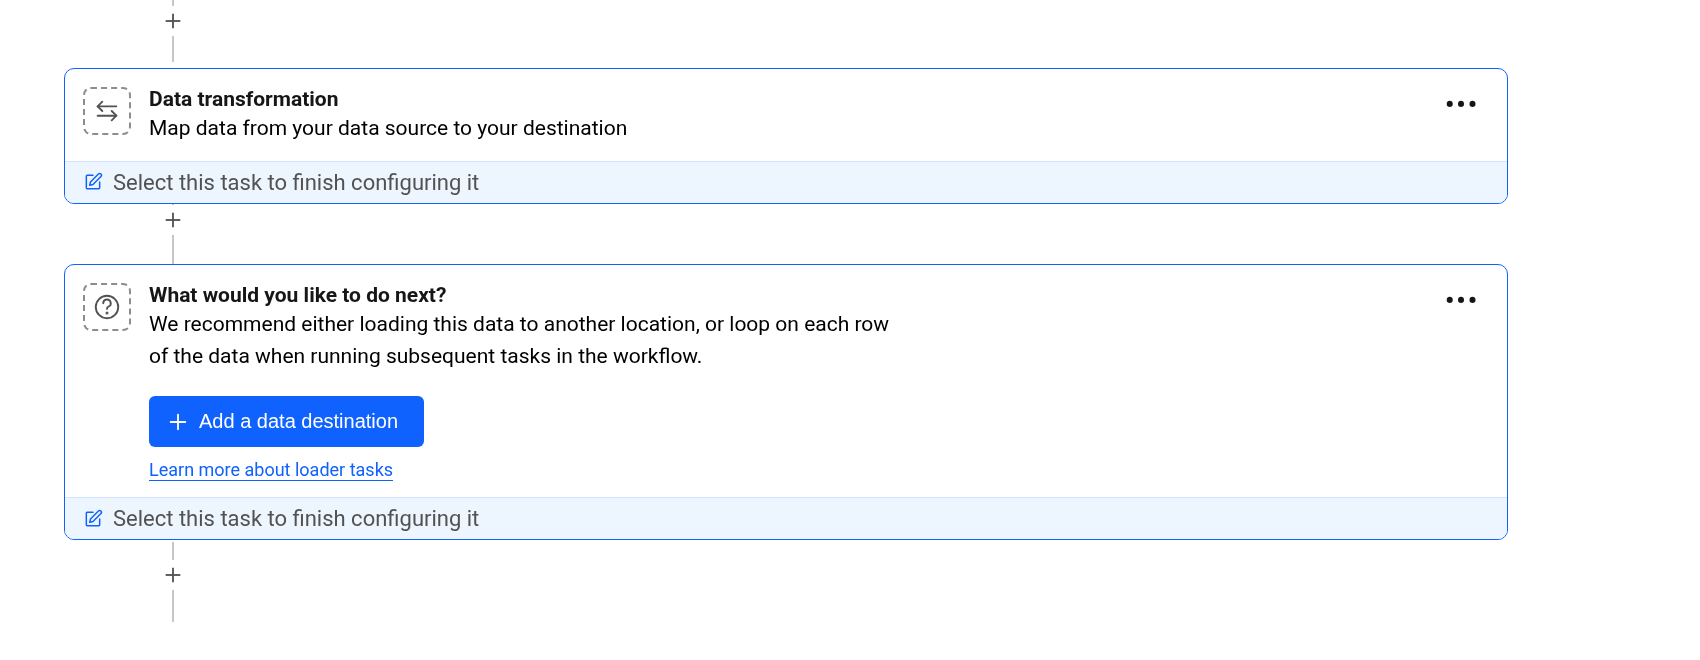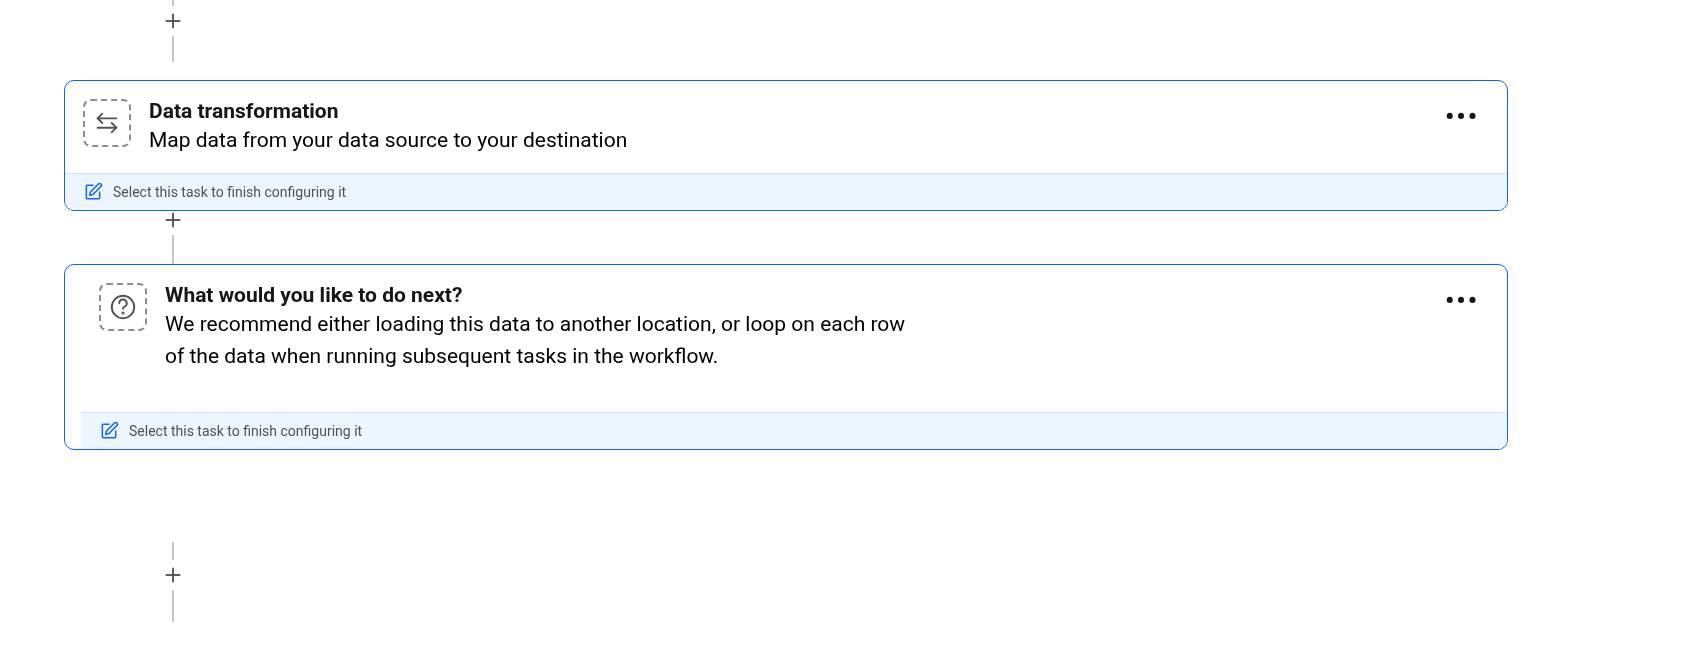--- a/index.html
+++ b/index.html
@@ -47,22 +47,22 @@
   .add-dot.bot { top: 560px; }
   .card {
     position: absolute;
     left: 0;
     width: 1444px;
     border: 1px solid #0f62fe;
     border-radius: 10px;
     background: #fff;
     overflow: hidden;
   }
-  .card.c1 { top: 80px; }
-  .card.c2 { top: 264px; padding-left: 16px; }
+  .card.c1 { top: 68px; }
+  .card.c2 { top: 264px; }
   .card-body {
     display: flex;
     gap: 18px;
     padding: 18px 22px 16px 18px;
     align-items: flex-start;
   }
   .card-icon {
     width: 48px;
     height: 48px;
     border: 2px dashed #8d8d8d;
@@ -96,21 +96,21 @@
     line-height: 1;
   }
   .card-footer {
     background: #edf5ff;
     border-top: 1px solid #d0e2ff;
     padding: 8px 18px;
     display: flex;
     align-items: center;
     gap: 10px;
     color: #525252;
-    font-size: 14px;
+    font-size: 22px;
   }
   .actions-row {
     display: flex;
     gap: 24px;
     margin-top: 24px;
     align-items: flex-start;
     position: relative;
   }
   .action-col {
     display: flex;
@@ -201,20 +201,30 @@
         <svg width="30" height="30" viewBox="0 0 32 32" fill="none" stroke="#525252" stroke-width="2" stroke-linecap="round" stroke-linejoin="round">
           <circle cx="16" cy="16" r="12"></circle>
           <path d="M12 12a4 4 0 1 1 5.5 3.7c-1 .4-1.5 1.3-1.5 2.3"></path>
           <circle cx="16" cy="22.5" r="0.6" fill="#525252"></circle>
         </svg>
       </div>
       <div class="card-content">
         <div class="card-title">What would you like to do next?</div>
         <div class="card-subtitle">We recommend either loading this data to another location, or loop on each row of the data when running subsequent tasks in the workflow.</div>
         <div class="actions-row">
+          <div class="action-col">
+            <button class="primary-btn">
+              <svg width="22" height="22" viewBox="0 0 24 24" fill="none" stroke-width="2" stroke-linecap="round">
+                  <line x1="12" y1="4" x2="12" y2="20"></line>
+                  <line x1="4" y1="12" x2="20" y2="12"></line>
+                </svg>
+              <span>Add a data destination</span>
+            </button>
+            <a class="learn-link">Learn more about loader tasks</a>
+          </div>
         </div>
       </div>
       <div class="dots">•••</div>
     </div>
     <div class="card-footer">
       <svg class="edit-icon" width="20" height="20" viewBox="0 0 24 24" fill="none" stroke="#0f62fe" stroke-width="1.8" stroke-linecap="round" stroke-linejoin="round">
         <path d="M12 4H5a1 1 0 0 0-1 1v14a1 1 0 0 0 1 1h14a1 1 0 0 0 1-1v-7"></path>
         <path d="M18.5 2.5a2.1 2.1 0 0 1 3 3L12 15l-4 1 1-4 9.5-9.5z"></path>
       </svg>
       <span>Select this task to finish configuring it</span>

